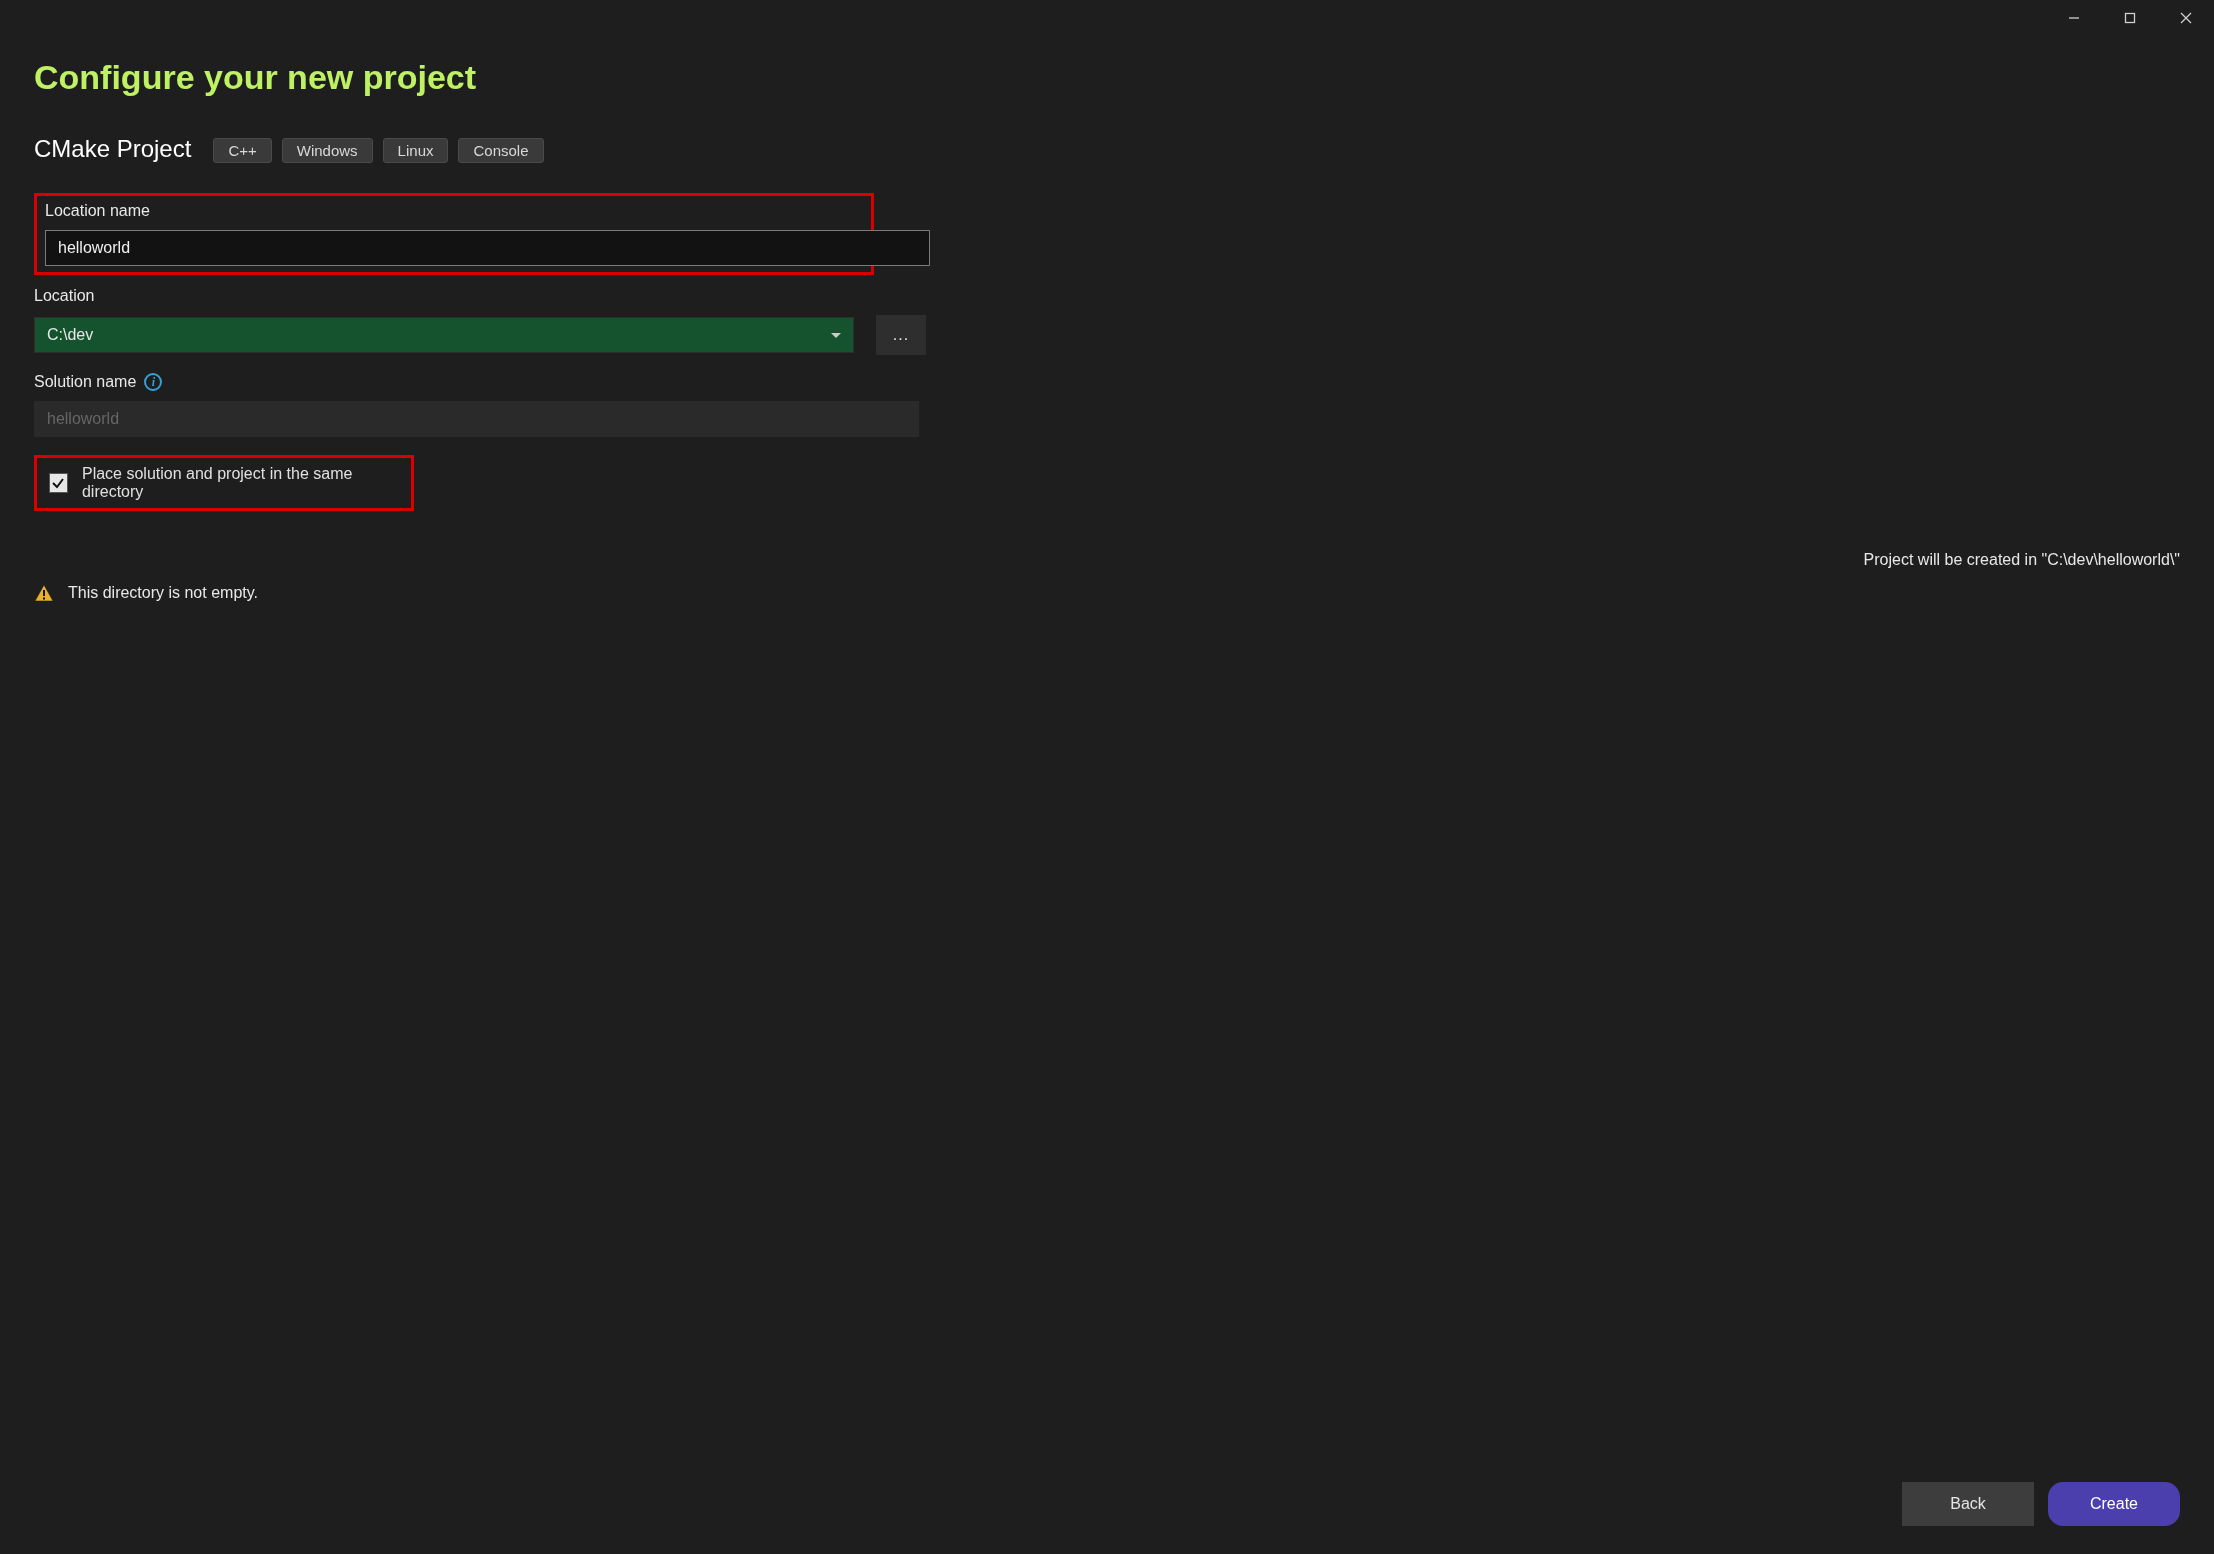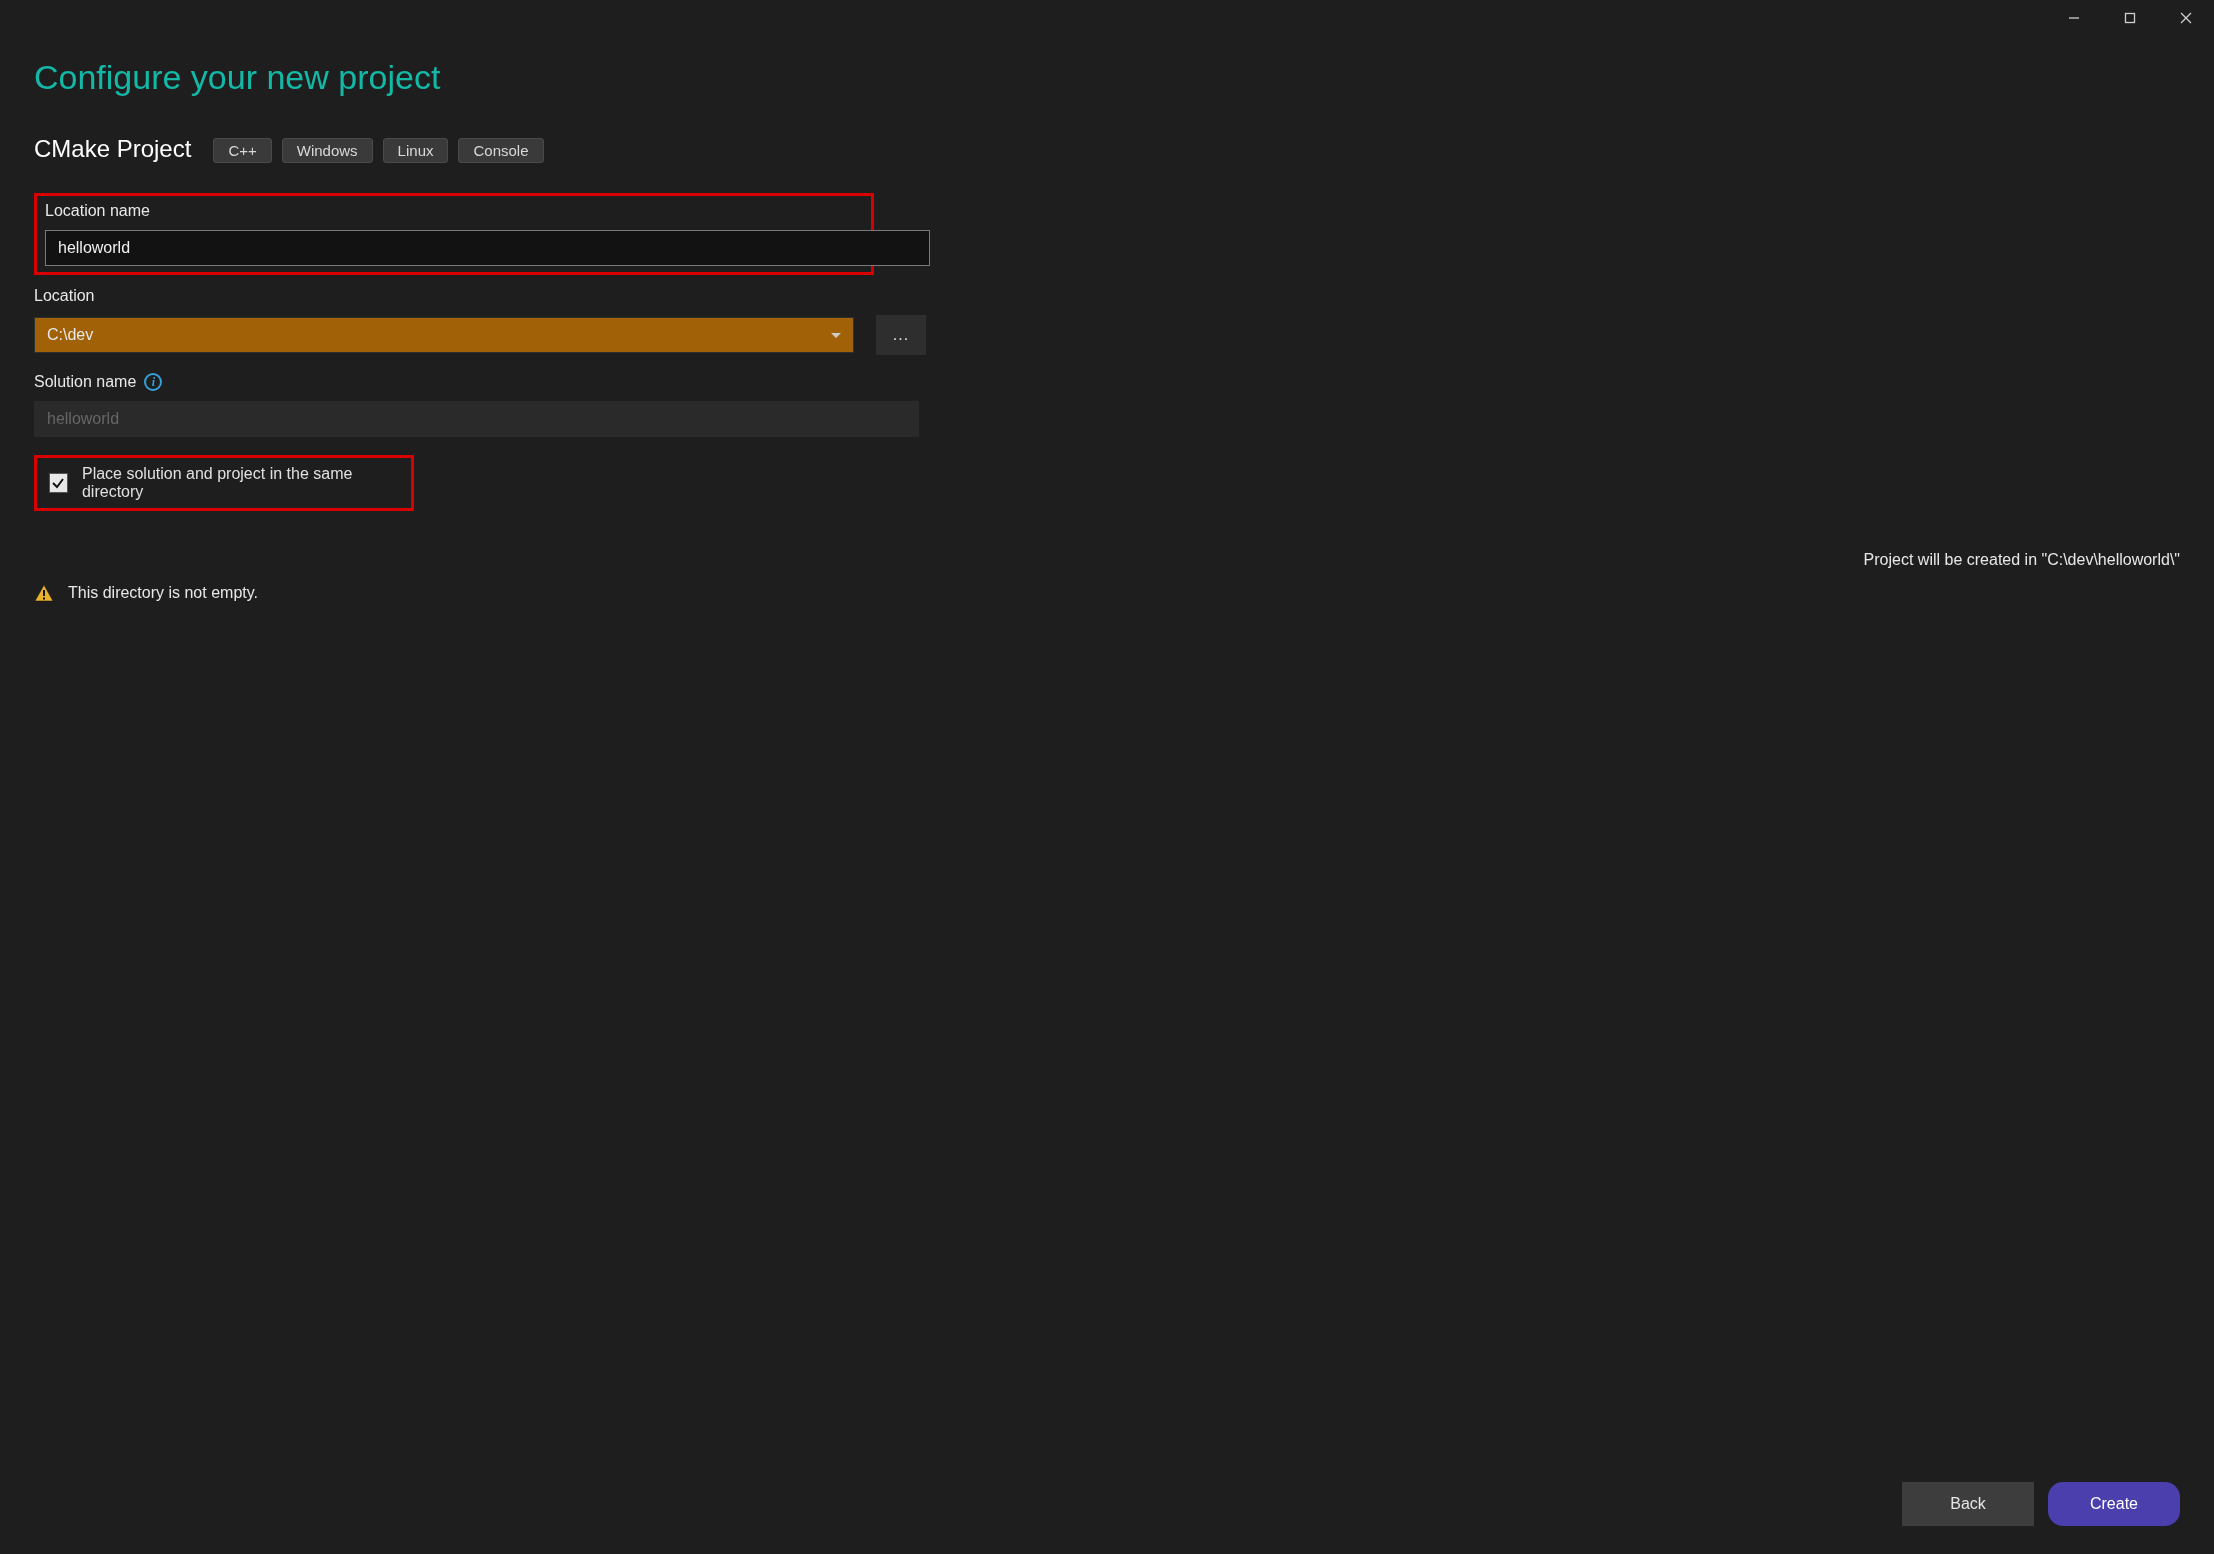--- a/index.html
+++ b/index.html
@@ -35,22 +35,22 @@
     cursor: pointer;
   }
   .content {
     flex: 1;
     padding: 18px 34px 0 34px;
     display: flex;
     flex-direction: column;
   }
   .page-title {
     font-size: 34px;
-    font-weight: 400;
-    color: #14b8a6;
+    font-weight: 700;
+    color: #bef264;
     margin-top: 4px;
     margin-bottom: 38px;
   }
   .template-row {
     display: flex;
     align-items: flex-end;
     gap: 22px;
     margin-bottom: 30px;
   }
   .template-name {
@@ -101,21 +101,21 @@
   .location-row {
     display: flex;
     align-items: center;
     gap: 22px;
   }
   .select-wrap {
     position: relative;
     width: 820px;
   }
   .select-box {
-    background: #a16207;
+    background: #14532d;
     border: 1px solid #2e2e2e;
     color: #e8e8e8;
     padding: 8px 12px;
     font-size: 16px;
     width: 100%;
     cursor: pointer;
     display: flex;
     align-items: center;
     justify-content: space-between;
   }

